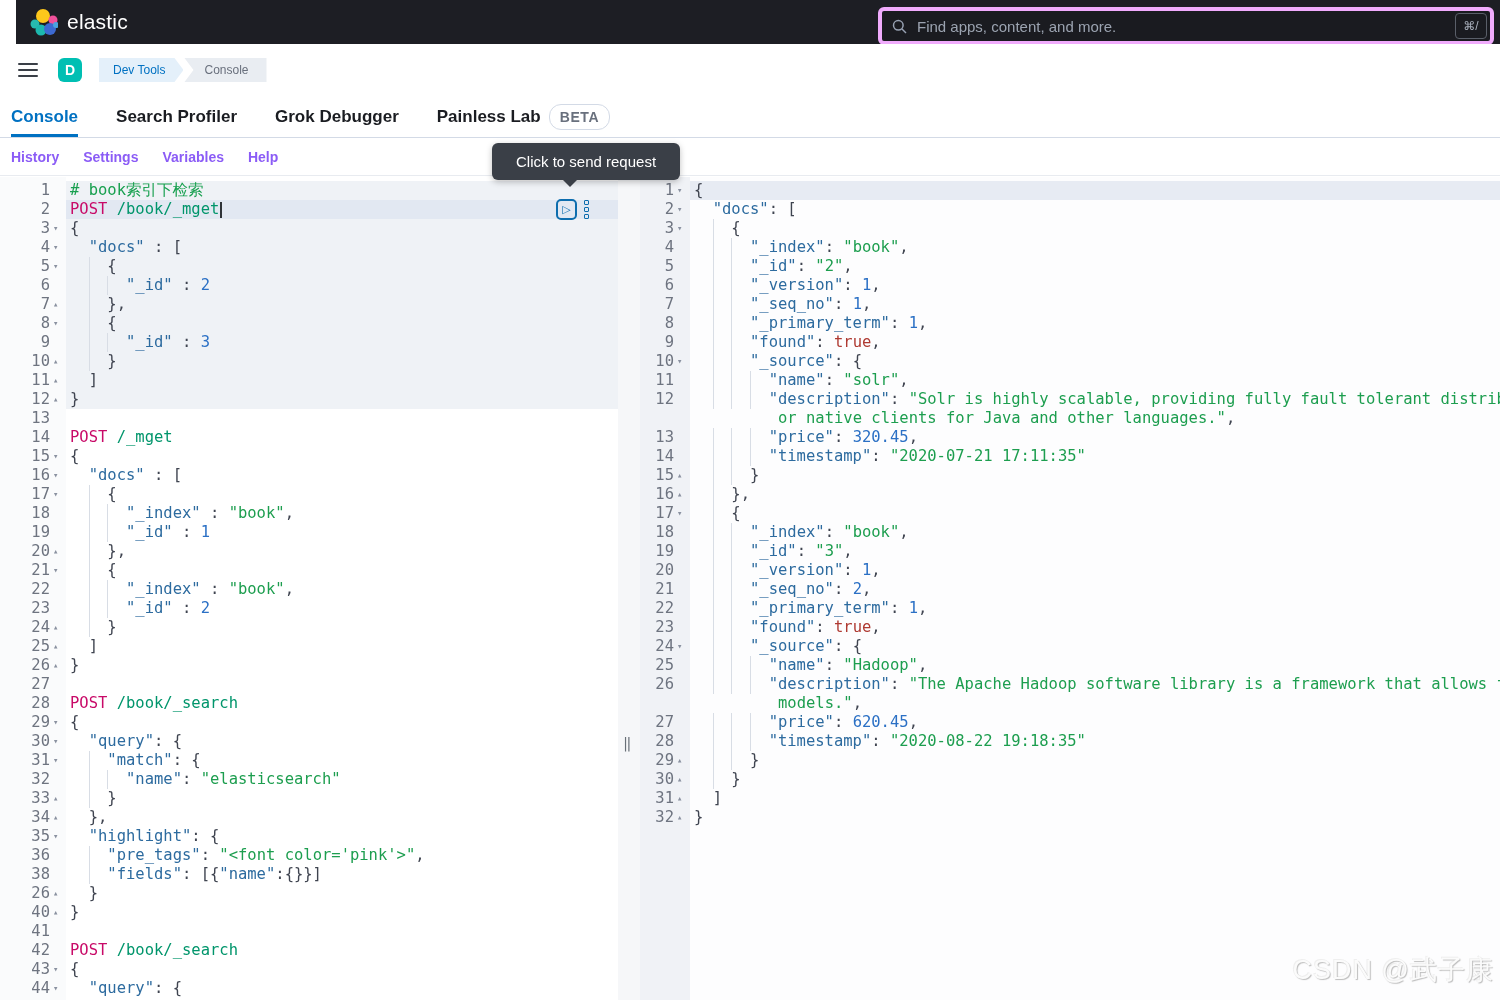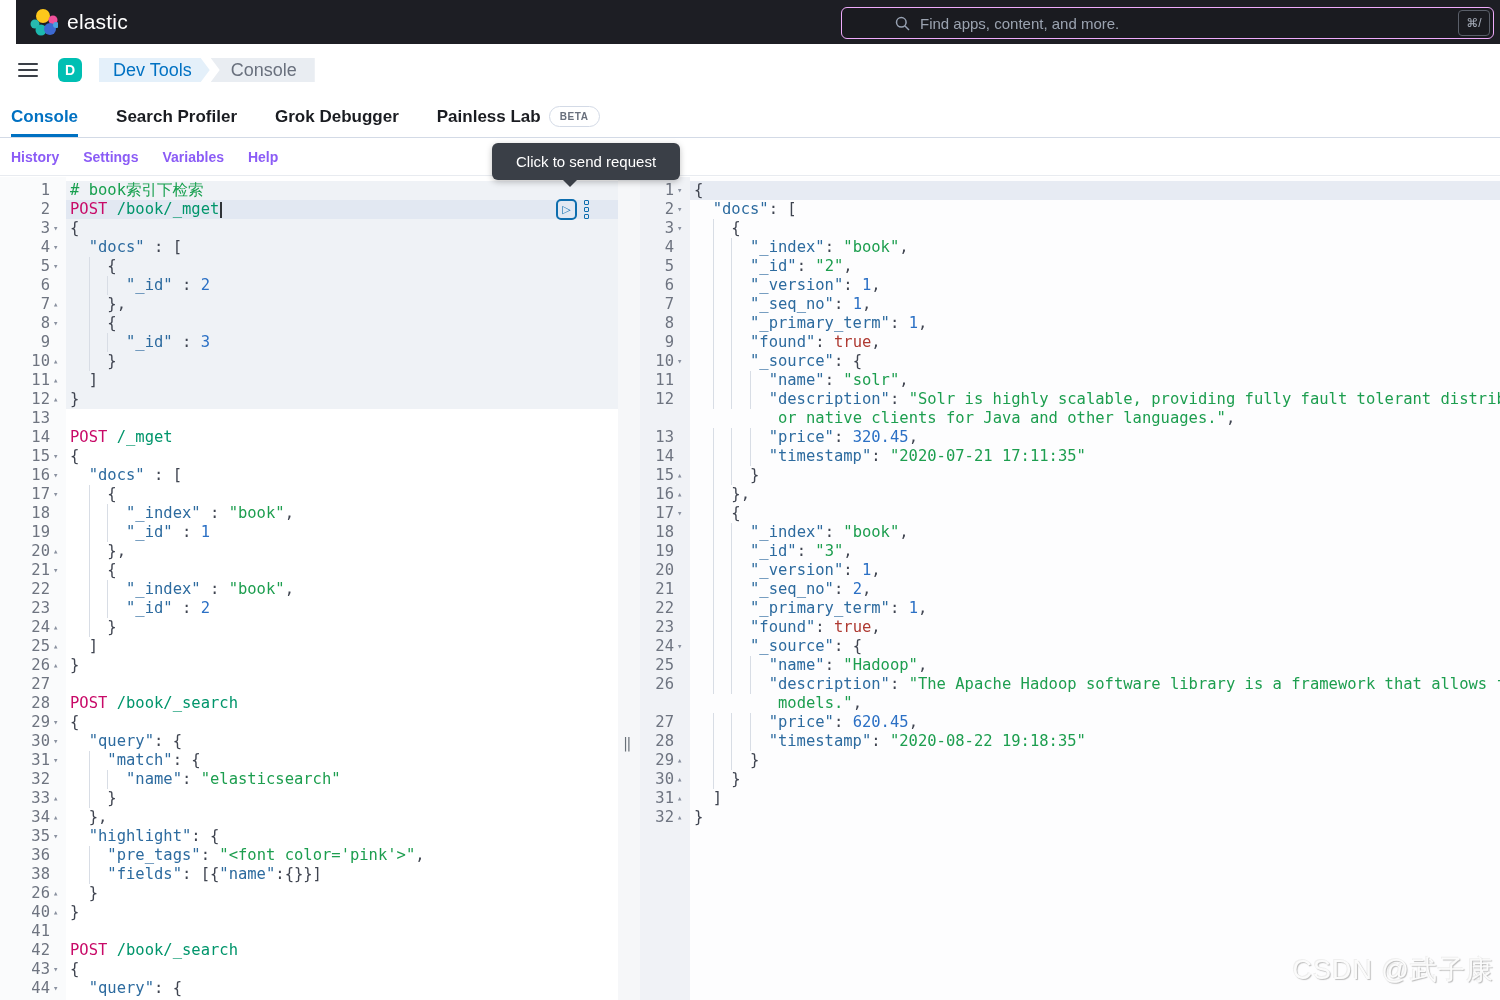--- a/index.html
+++ b/index.html
@@ -3,47 +3,47 @@
 <meta charset="utf-8">
 <style>
   html,body{margin:0;padding:0;}
   body{width:1500px;height:1000px;position:relative;overflow:hidden;background:#fff;
        font-family:"Liberation Sans",sans-serif;color:var(--c-text);}
   
   .topbar{position:absolute;top:0;left:16px;width:1500px;height:44px;background:var(--c-topbar-bg);
           display:flex;align-items:center;}
   .logo{margin-left:14px;width:28px;height:28px;}
   .brand{color:#fff;font-size:21px;margin-left:9px;letter-spacing:.2px;}
-  .searchbox{position:absolute;right:22px;top:7px;width:608px;height:30px;border:1px solid #f0abfc;
-             border-radius:6px;display:flex;align-items:center;background:#1A1B20;padding-left:43px;}
+  .searchbox{position:absolute;right:22px;top:7px;width:608px;height:30px;border:4px solid #f0abfc;
+             border-radius:6px;display:flex;align-items:center;background:#1A1B20;}
   .searchbox input{flex:1;background:transparent;border:0;outline:none;color:#D8DEE8;font-size:15px;
                    font-family:"Liberation Sans",sans-serif;}
   .searchbox input::placeholder{color:#9BA3B0;}
   .search-ic{margin:0 8px 0 10px;flex:none;}
   .kbd{flex:none;margin-right:3px;width:30px;height:24px;border:1px solid #5A5F69;border-radius:4px;
        color:#A8AFBB;font-size:12px;display:flex;align-items:center;justify-content:center;}
   
   .hdr{position:absolute;top:44px;left:0;width:1500px;height:52px;background:#fff;display:flex;align-items:center;}
   .burger{margin-left:18px;width:20px;height:14px;display:flex;flex-direction:column;justify-content:space-between;cursor:pointer;}
   .burger div{height:2px;background:#3A3F47;border-radius:1px;}
   .space-badge{margin-left:20px;width:24px;height:24px;border-radius:6px;background:var(--c-space-badge-bg);
                color:#fff;font-weight:bold;font-size:14px;display:flex;align-items:center;justify-content:center;}
   .crumbs{display:flex;margin-left:17px;}
-  .crumb{height:24px;line-height:24px;font-size:18px;font-weight:500;padding:0 18px 0 14px;}
+  .crumb{height:24px;line-height:24px;font-size:12px;font-weight:500;padding:0 18px 0 14px;}
   .crumb.first{background:var(--c-crumb-active-bg);color:var(--c-accent);
       clip-path:polygon(0 0,calc(100% - 9px) 0,100% 50%,calc(100% - 9px) 100%,0 100%);}
   .crumb.last{background:var(--c-crumb-bg);color:var(--c-text-subdued);margin-left:1px;padding-left:20px;
       clip-path:polygon(0 0,100% 0,100% 100%,0 100%,9px 50%);}
   
   .tabs{position:absolute;top:96px;left:0;width:1500px;height:42px;border-bottom:1px solid var(--c-border);
         display:flex;align-items:stretch;padding-left:11px;box-sizing:border-box;background:#fff;}
   .tab{display:flex;align-items:center;margin-right:38px;font-size:17px;font-weight:bold;color:#1A1C21;cursor:pointer;}
   .tab.active{color:var(--c-accent);box-shadow:inset 0 -3px 0 var(--c-accent);}
   .beta{margin-left:8px;border:1px solid var(--c-border);border-radius:12px;background:#fff;
-        font-size:10px;font-weight:bold;letter-spacing:.6px;color:var(--c-text-subdued);padding:4px 10px;}
+        font-size:14px;font-weight:bold;letter-spacing:.6px;color:var(--c-text-subdued);padding:4px 10px;}
   
   .submenu{position:absolute;top:139px;left:0;width:1500px;height:37px;border-bottom:1px solid #E8EBF0;
            display:flex;align-items:center;padding-left:11px;box-sizing:border-box;background:#fff;}
   .mitem{font-size:14px;font-weight:600;color:#8b5cf6;margin-right:24px;cursor:pointer;}
   
   .console{position:absolute;top:177px;left:0;right:0;bottom:0;overflow:hidden;}
   .pane{position:absolute;top:0;bottom:0;overflow:hidden;padding-top:4px;box-sizing:border-box;
         font-family:"DejaVu Sans Mono",monospace;font-size:15.5px;line-height:19px;}
   .pane.in{left:0;width:618px;background:linear-gradient(90deg,#FAFBFC 0 66px,#fff 66px);}
   .pane.out{left:640px;right:0;background:linear-gradient(90deg,#F0F2F6 0 50px,#FDFDFE 50px);}

